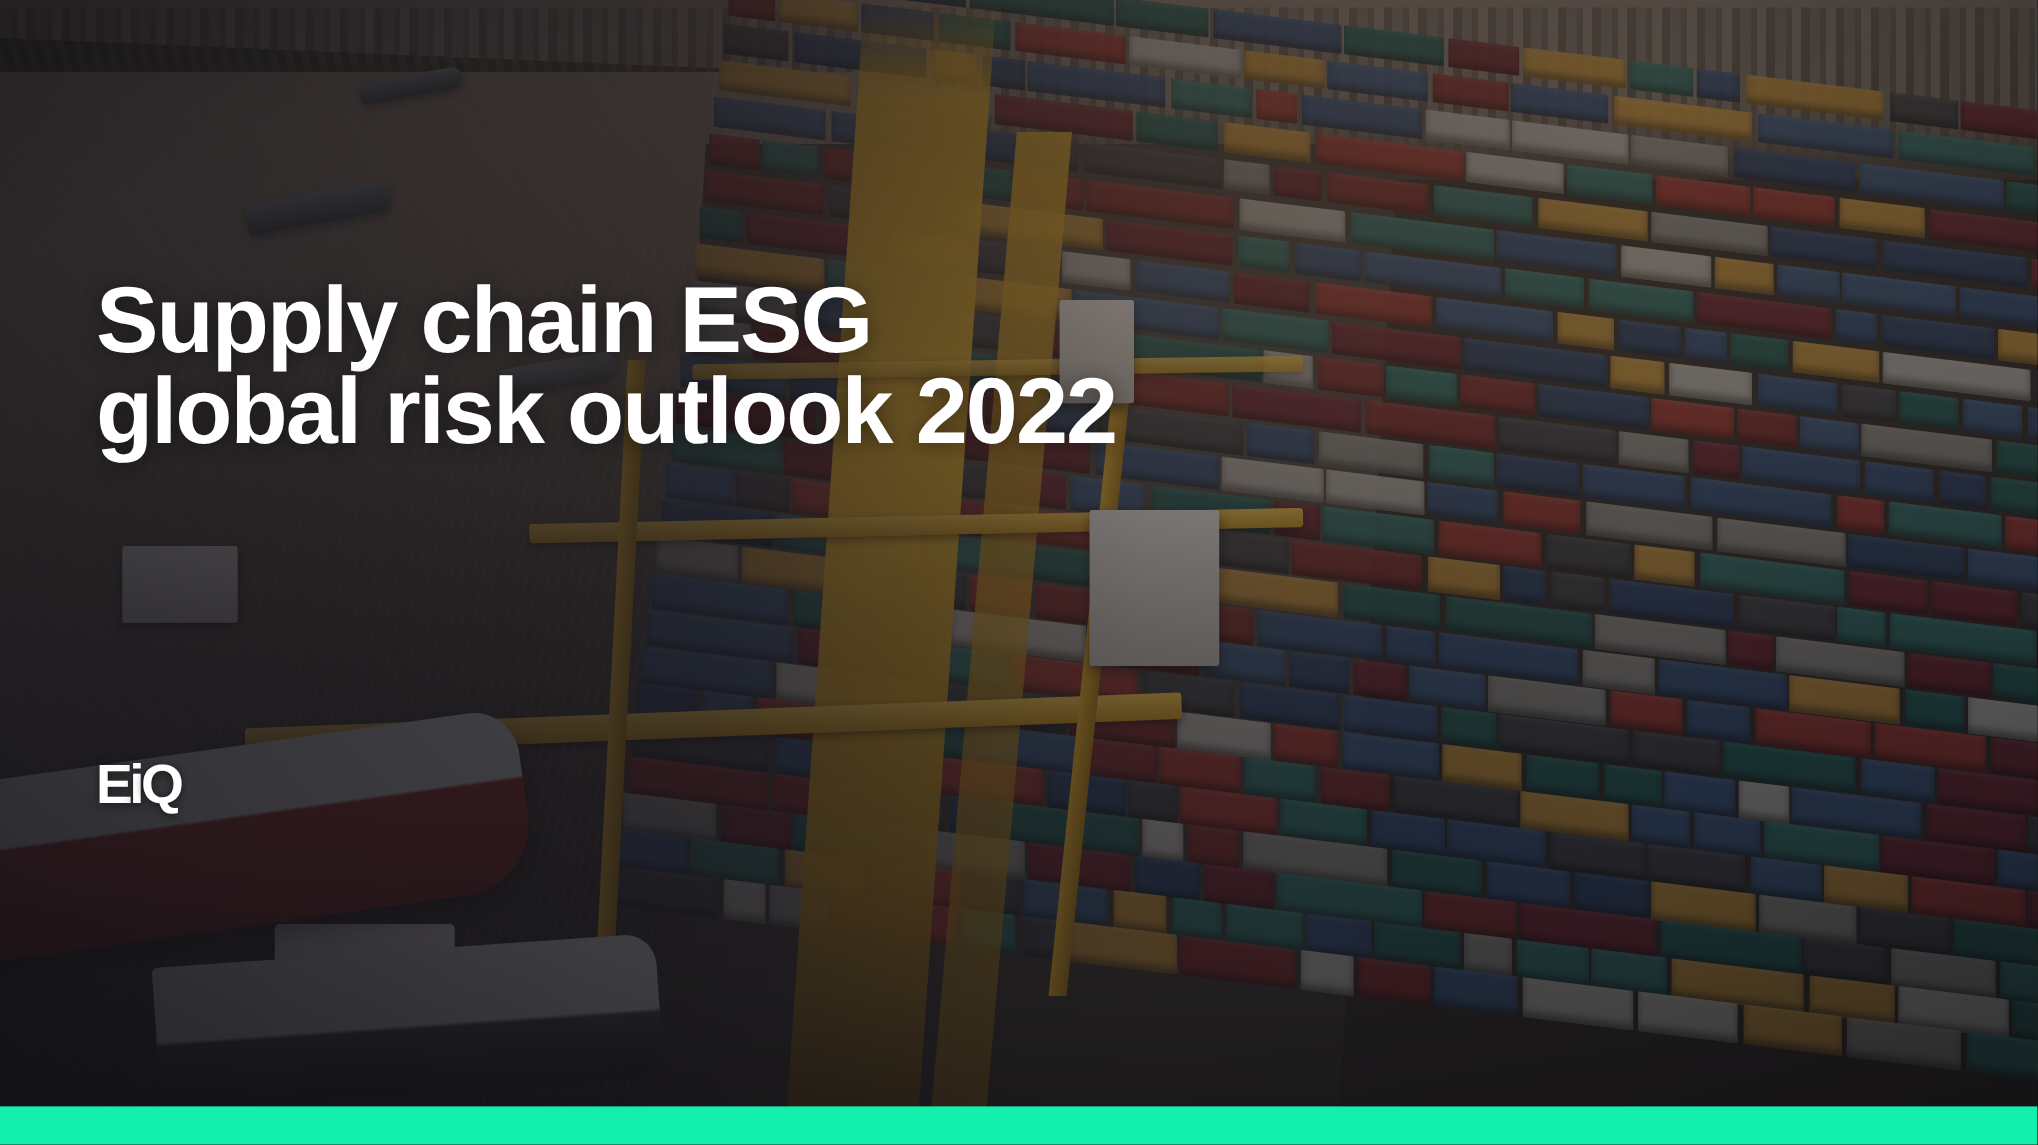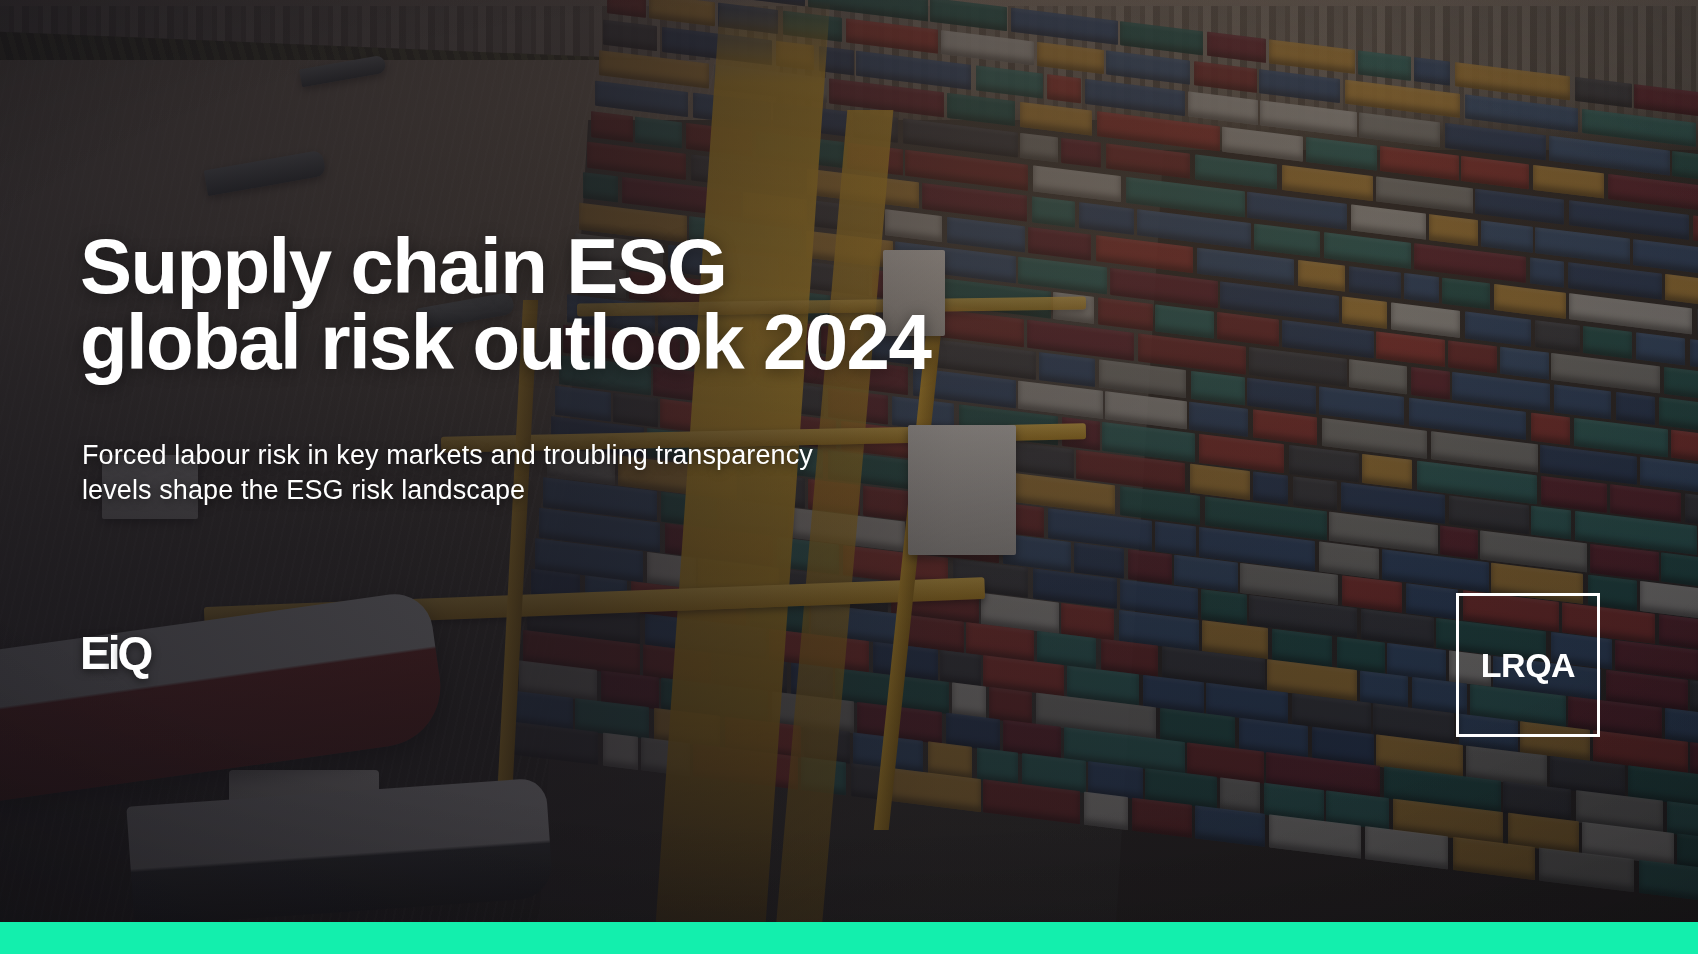--- a/index.html
+++ b/index.html
@@ -714,32 +714,27 @@
     <div class="barge" style="left:418px;top:300px;width:96px;height:22px;"></div>
 
     <div class="grade"></div>
     <div class="scrim"></div>
     <div class="vignette"></div>
   </div>
 
   <div class="content">
 
     <h1 class="headline">Supply chain ESG
-global risk outlook 2024</h1>
-
-    <p class="subhead">Forced labour risk in key markets and troubling transparency
-levels shape the ESG risk landscape</p>
+global risk outlook 2022</h1>
+
 
     <div class="eiq-row">
       <div class="eiq-logo">
         <span class="e">E</span>
           <span class="i">i</span>
           <span class="q">Q</span>
       </div>
     </div>
 
-    <div class="lrqa">
-      <span class="lrqa-wordmark">LRQA</span>
-    </div>
 
     <div class="accent-bar"></div>
   </div>
 </div>
 
 </body></html>

